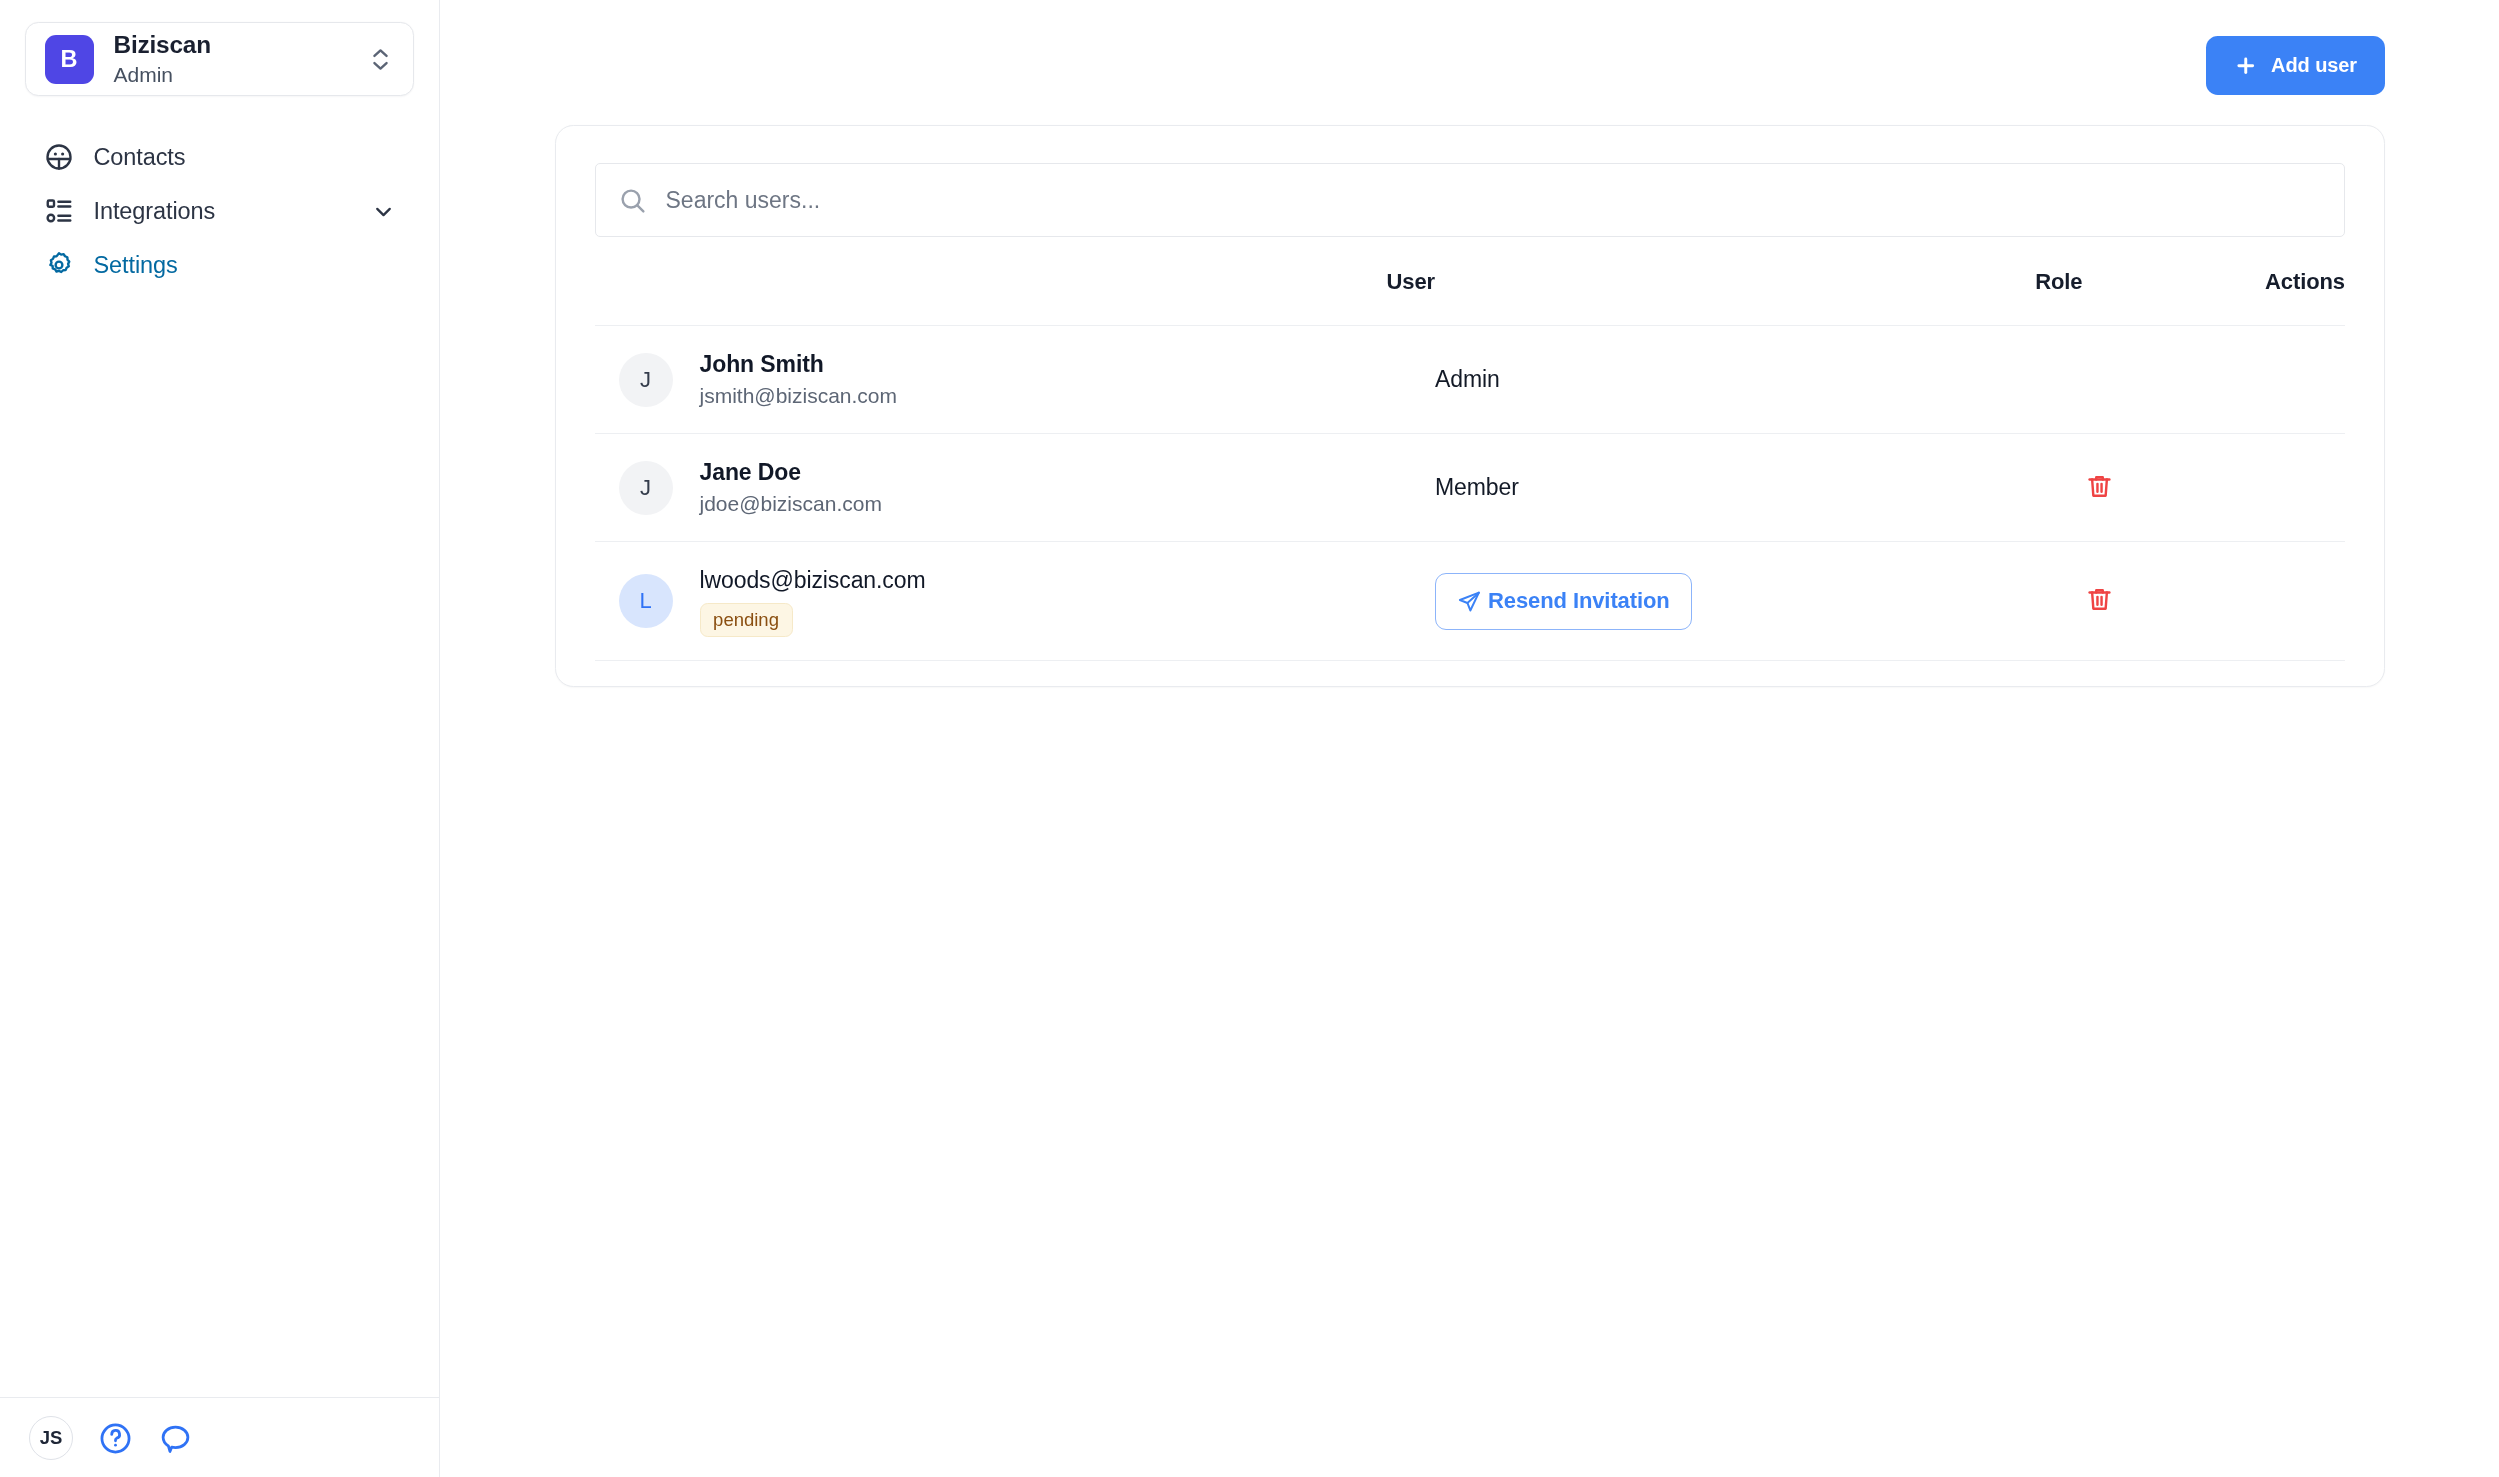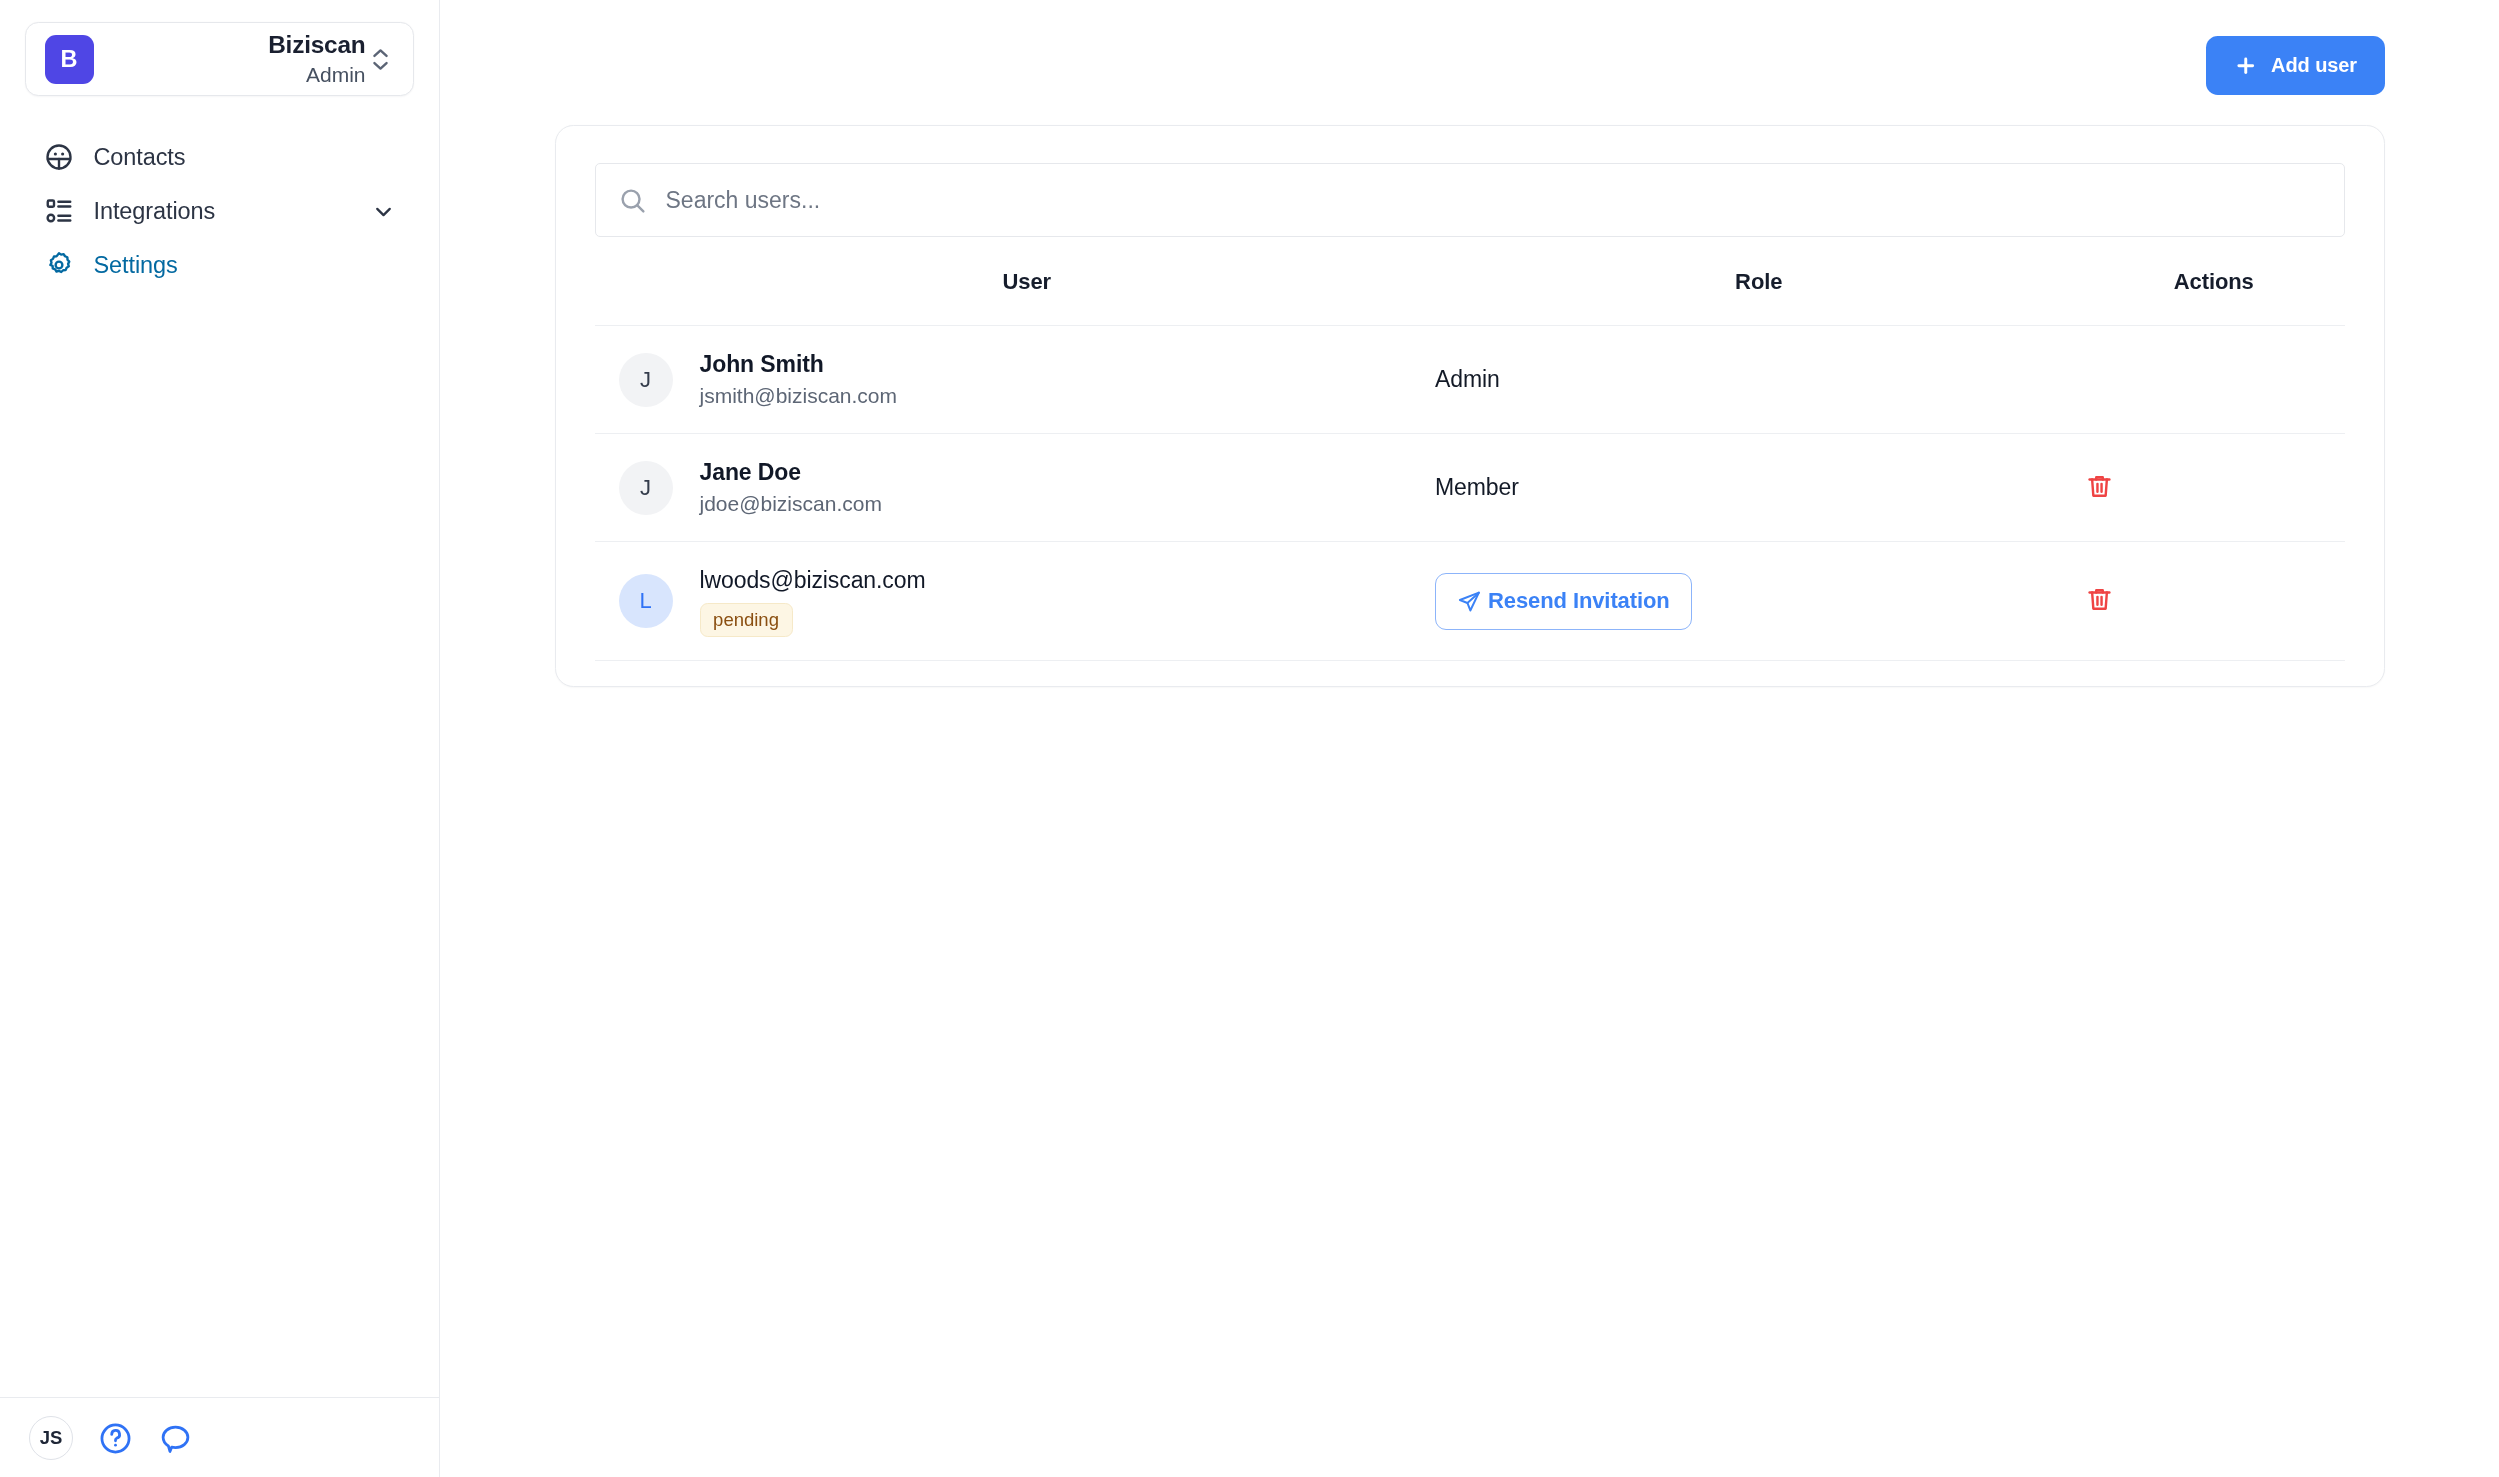--- a/index.html
+++ b/index.html
@@ -41,21 +41,21 @@
   .ws-logo {
     width: 49px; height: 49px;
     border-radius: 11px;
     background: #4f46e5;
     color: #fff;
     font-size: 23.5px;
     font-weight: 700;
     display: flex; align-items: center; justify-content: center;
     flex: 0 0 49px;
   }
-  .ws-text { margin-left: 29px; flex: 1; line-height: 1.15; text-align: right; }
+  .ws-text { margin-left: 20px; flex: 1; line-height: 1.15; }
   .ws-name { font-size: 24.4px; font-weight: 700; color: #1a2030; letter-spacing: -0.2px; }
   .ws-role { font-size: 21px; color: #465060; margin-top: 4.2px; }
   .ws-chevrons { width: 29px; height: 39px; color: #5b6475; flex: 0 0 29px; }
 
   .nav { margin-top: 34px; padding: 0 25px; }
   .nav-item {
     display: flex;
     align-items: center;
     height: 54px;
     padding: 0 18.5px;
@@ -173,21 +173,21 @@
     margin-left: 18.5px;
     font-size: 23px;
     color: #1e2636;
     font-family: inherit;
     background: transparent;
   }
   .search-input::placeholder { color: #6e7684; }
 
   table.users { width: 100%; border-collapse: collapse; }
   table.users th {
-    text-align: center;
+    text-align: right;
     font-size: 22px;
     font-weight: 700;
     color: #161d2c;
     padding: 0 0 30px 0;
     letter-spacing: -0.1px;
   }
   table.users th.col-user { width: 48%; padding-left: 23.5px; }
   table.users th.col-role { width: 37%; }
   table.users th.col-actions { width: 15%; }
   table.users td {

